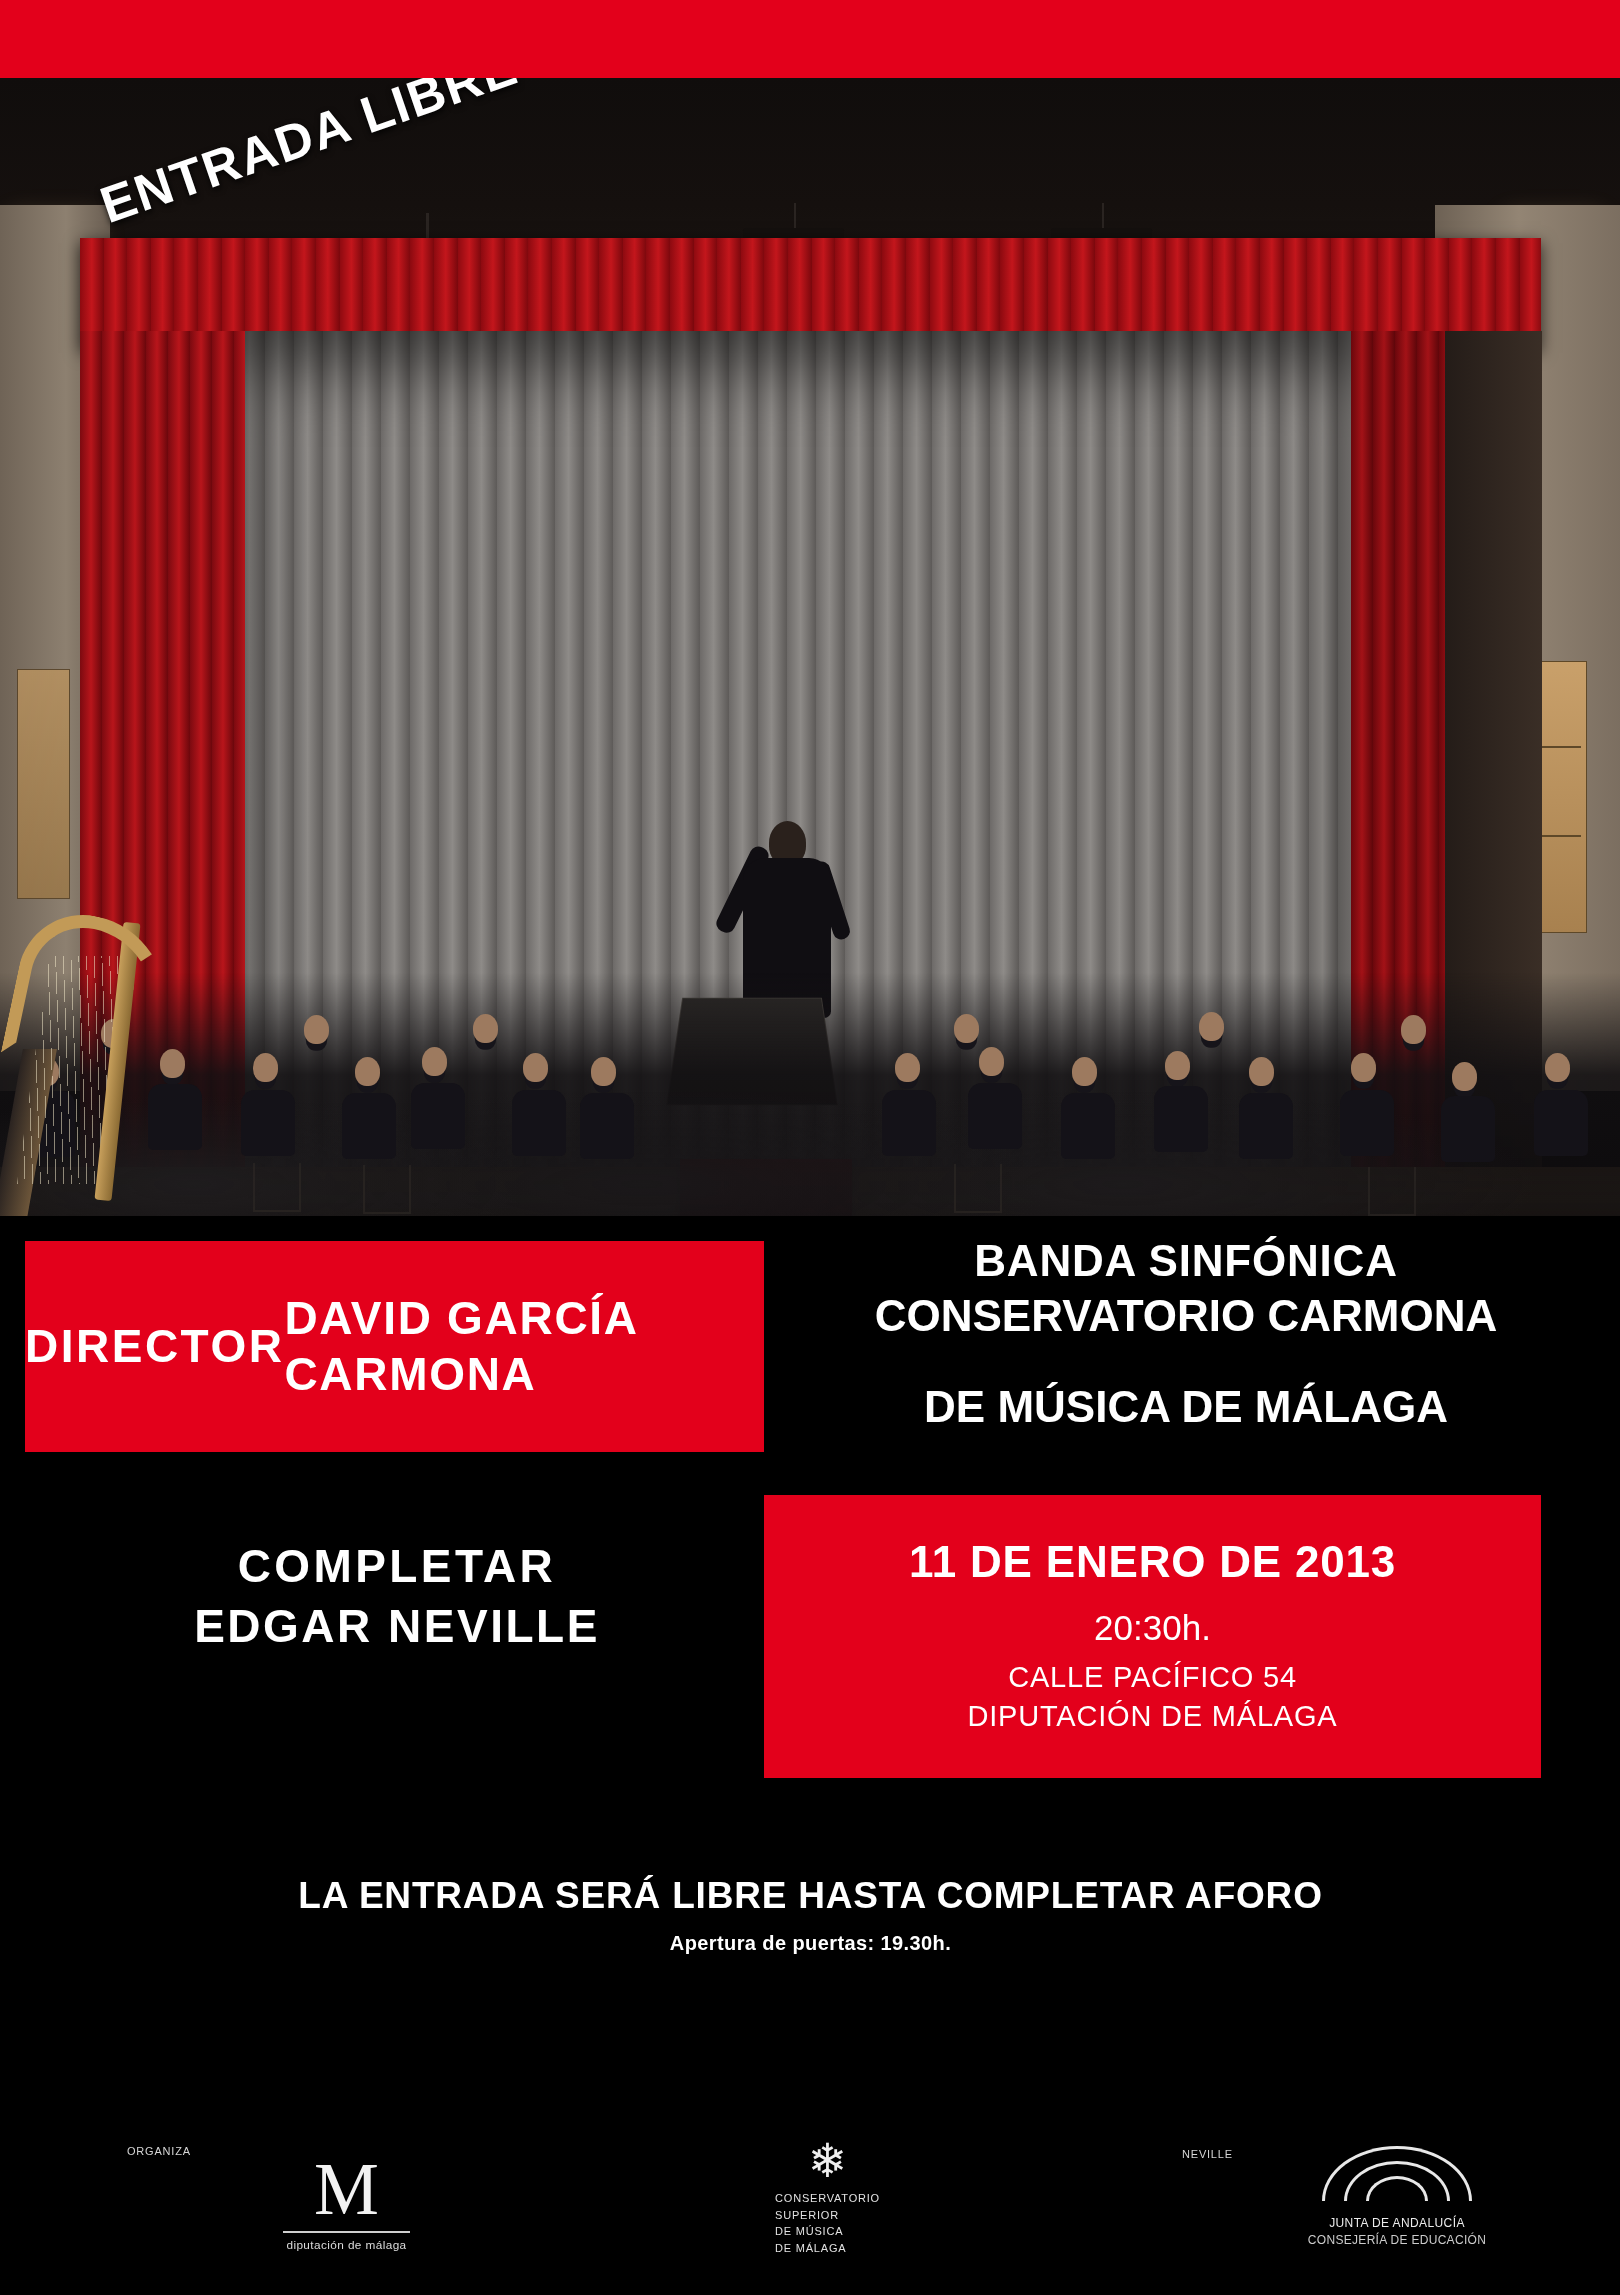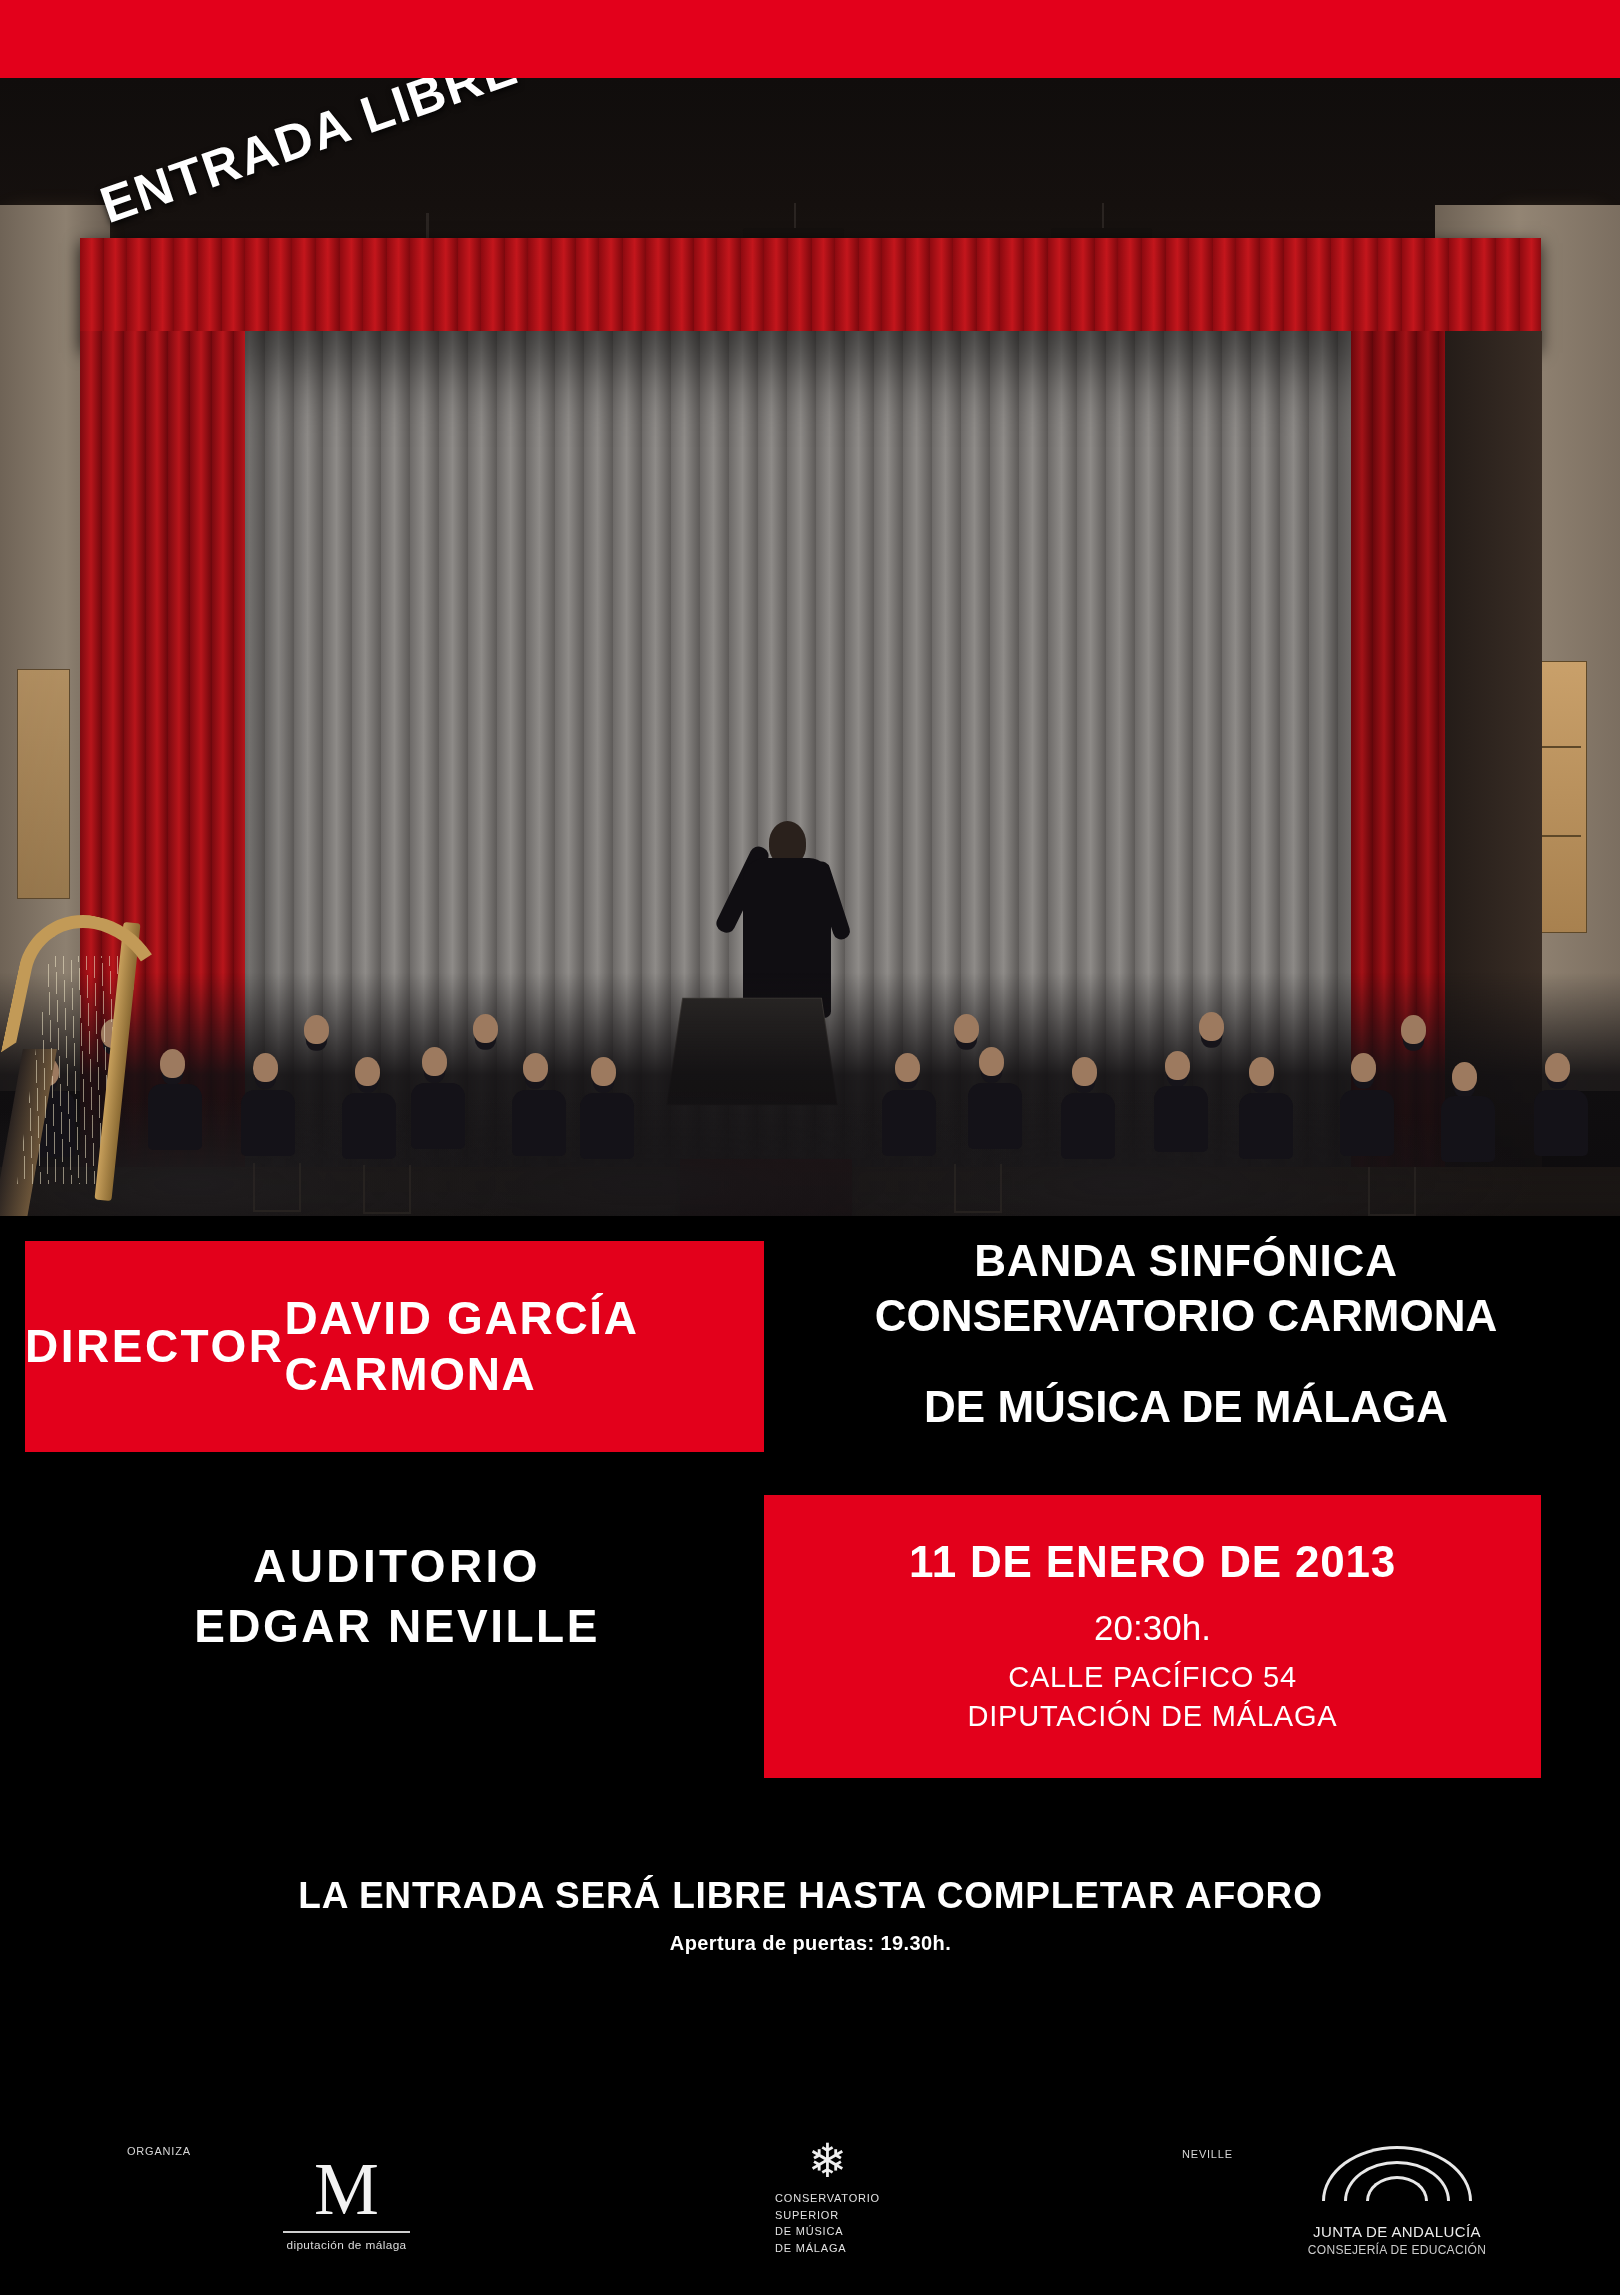--- a/index.html
+++ b/index.html
@@ -459,21 +459,21 @@
     left: 50%;
     transform: translateX(-50%);
     border: 3.4px solid #e8e8e8;
     border-bottom: none;
     border-radius: 50% 50% 0 0 / 100% 100% 0 0;
   }
   .junta-arcs .a1 { width: 144px; height: 52px; bottom: 0; }
   .junta-arcs .a2 { width: 100px; height: 37px; bottom: 0; }
   .junta-arcs .a3 { width: 56px;  height: 22px; bottom: 0; }
   .logo-junta .jt1 {
-    font-size: 15px; letter-spacing: 0.4px; margin-top: 22px; color: #ececec;
+    font-size: 12px; letter-spacing: 0.4px; margin-top: 15px; color: #ececec;
   }
   .logo-junta .jt2 {
     font-size: 12px; letter-spacing: 0.3px; margin-top: 2.5px; color: #cccccc;
   }
 </style>
 </head>
 <body>
 
 <div class="poster">
 
@@ -579,21 +579,21 @@
     </div>
 
     <div class="date-box">
       <div class="d1">11 DE ENERO DE 2013</div>
       <div class="d2">20:30h.</div>
       <div class="d3">CALLE PACÍFICO 54</div>
       <div class="d4">DIPUTACIÓN DE MÁLAGA</div>
     </div>
 
     <div class="venue">
-      <div class="v1">AUDITORIO</div>
+      <div class="v1">COMPLETAR</div>
       <div class="v2">EDGAR NEVILLE</div>
     </div>
 
     <div class="notice">
       <div class="n1">LA ENTRADA SERÁ LIBRE HASTA COMPLETAR AFORO</div>
       <div class="n2">Apertura de puertas: 19.30h.</div>
     </div>
 
     <div class="footer">
       <div class="f-label" style="top:38px;left:127px;">ORGANIZA</div>

